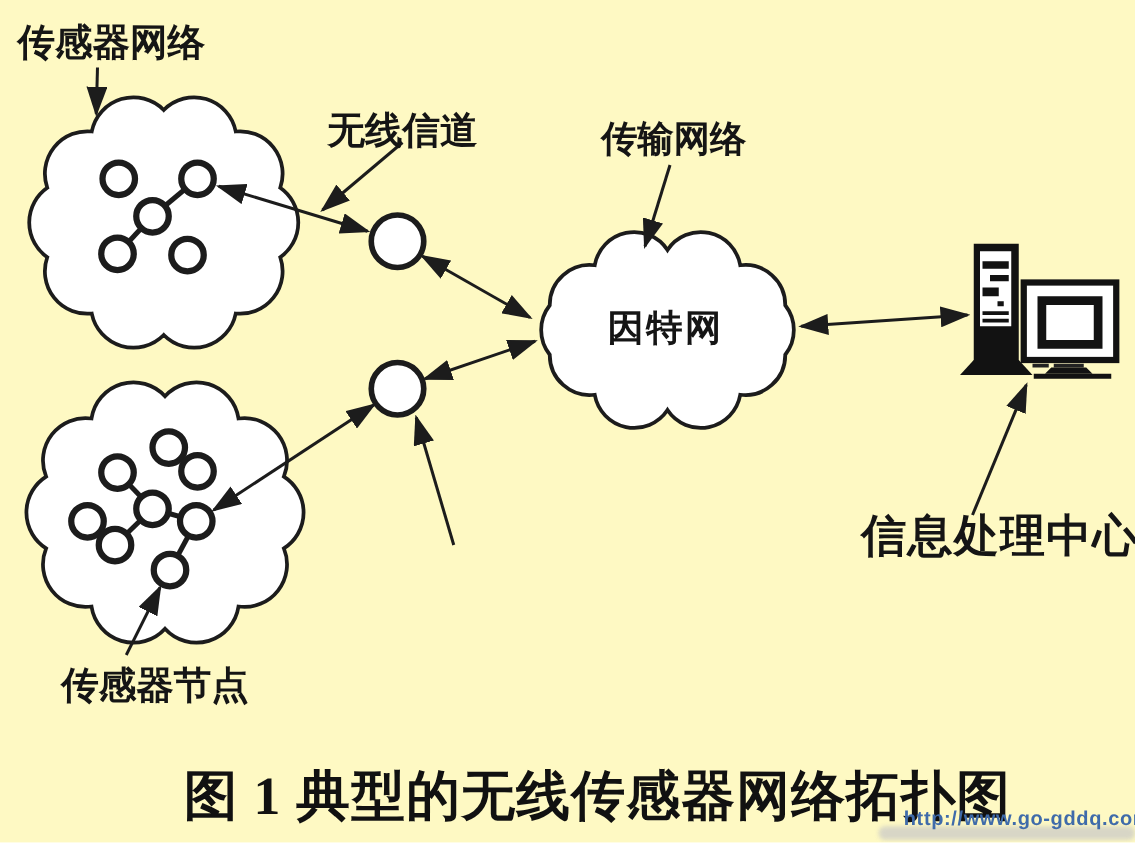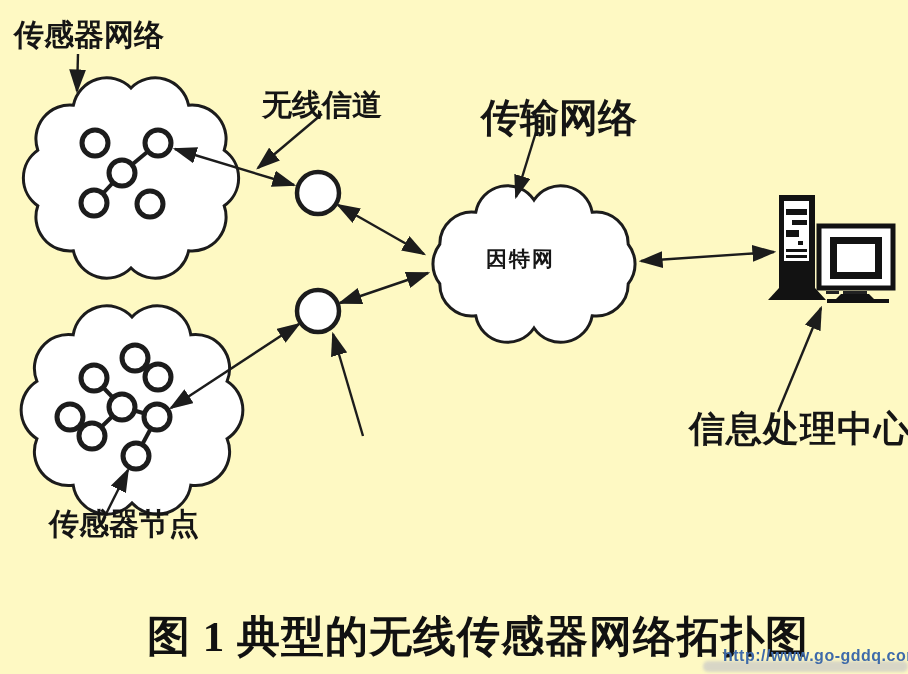--- a/index.html
+++ b/index.html
@@ -2,24 +2,24 @@
 <html><head>
 <meta charset="utf-8">
 <style>
   html,body{margin:0;padding:0;background:#fff;}
   #page{position:relative;width:908px;height:674px;background:#fef9c3;overflow:hidden;
         font-family:"Liberation Serif","DejaVu Serif",serif;color:#1c1c1c;}
   #diagram-svg{position:absolute;left:0;top:0;}
   .lbl{position:absolute;font-weight:700;white-space:nowrap;line-height:1;color:#151515;}
   .lbl-sensor-network{left:14px;top:20px;font-size:30px;}
   .lbl-wireless-channel{left:262px;top:90px;font-size:30px;}
-  .lbl-transmission-network{left:481px;top:98px;font-size:39px;text-align:right;}
-  .lbl-internet{left:486px;top:249px;font-size:21px;letter-spacing:2px;}
+  .lbl-transmission-network{left:481px;top:98px;font-size:29px;text-align:right;}
+  .lbl-internet{left:486px;top:249px;font-size:29px;letter-spacing:2px;}
   .lbl-sink-node{left:302px;top:438px;font-size:30px;}
-  .lbl-sensor-node{left:49px;top:509px;font-size:30px;}
+  .lbl-sensor-node{left:49px;top:534px;font-size:30px;}
   .lbl-info-center{left:689px;top:411px;font-size:36px;letter-spacing:1px;}
   .caption{position:absolute;left:147px;top:608px;font-size:43px;font-weight:700;
            letter-spacing:1px;white-space:nowrap;color:#111;text-align:right;}
   .watermark-band{position:absolute;left:703px;top:661px;width:205px;height:11px;
            background:#c8c8c8;border-radius:5px;filter:blur(1.5px);opacity:.7;}
   .watermark{position:absolute;left:723px;top:647px;font-size:16px;font-weight:700;
            font-family:"Liberation Sans","DejaVu Sans",sans-serif;color:#3f6baa;
            letter-spacing:.5px;white-space:nowrap;}
 </style>
 </head>

